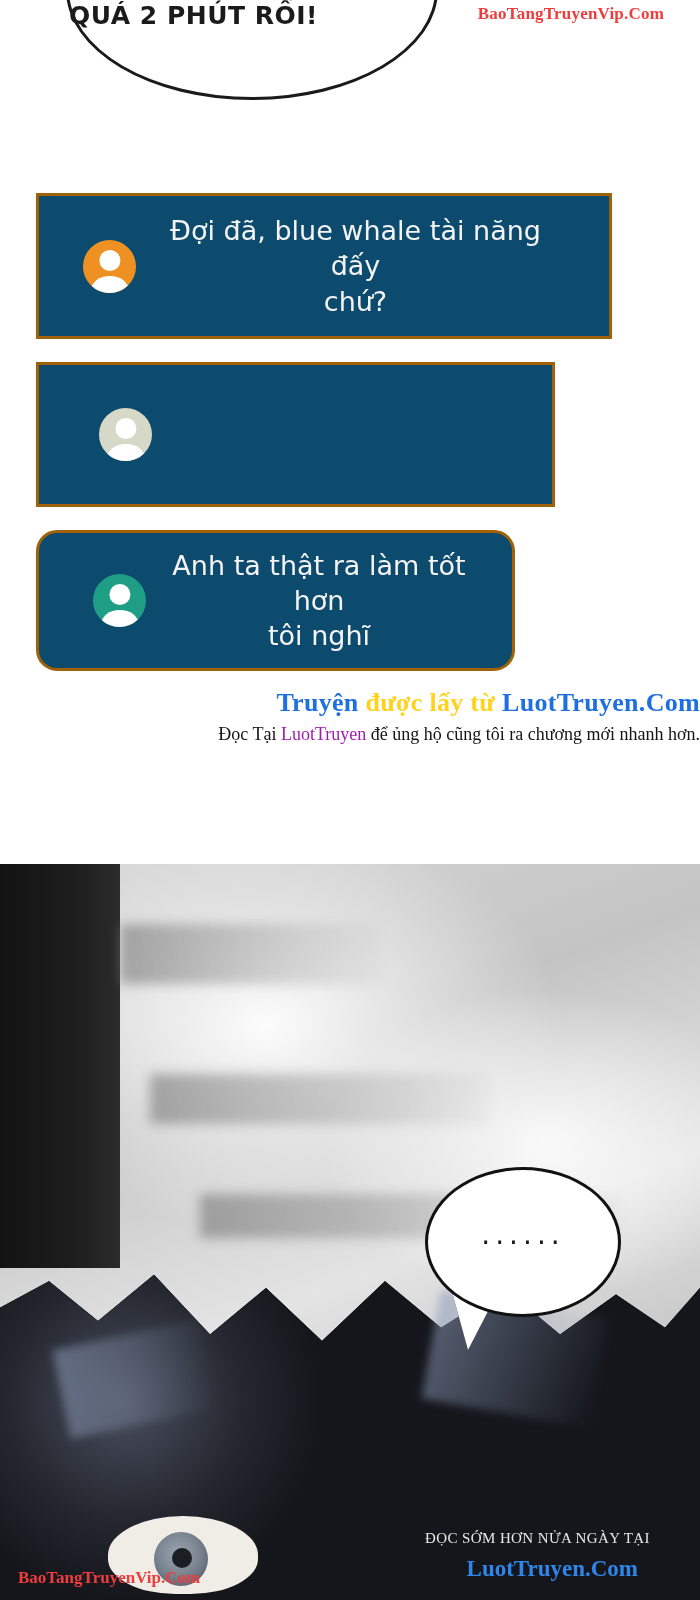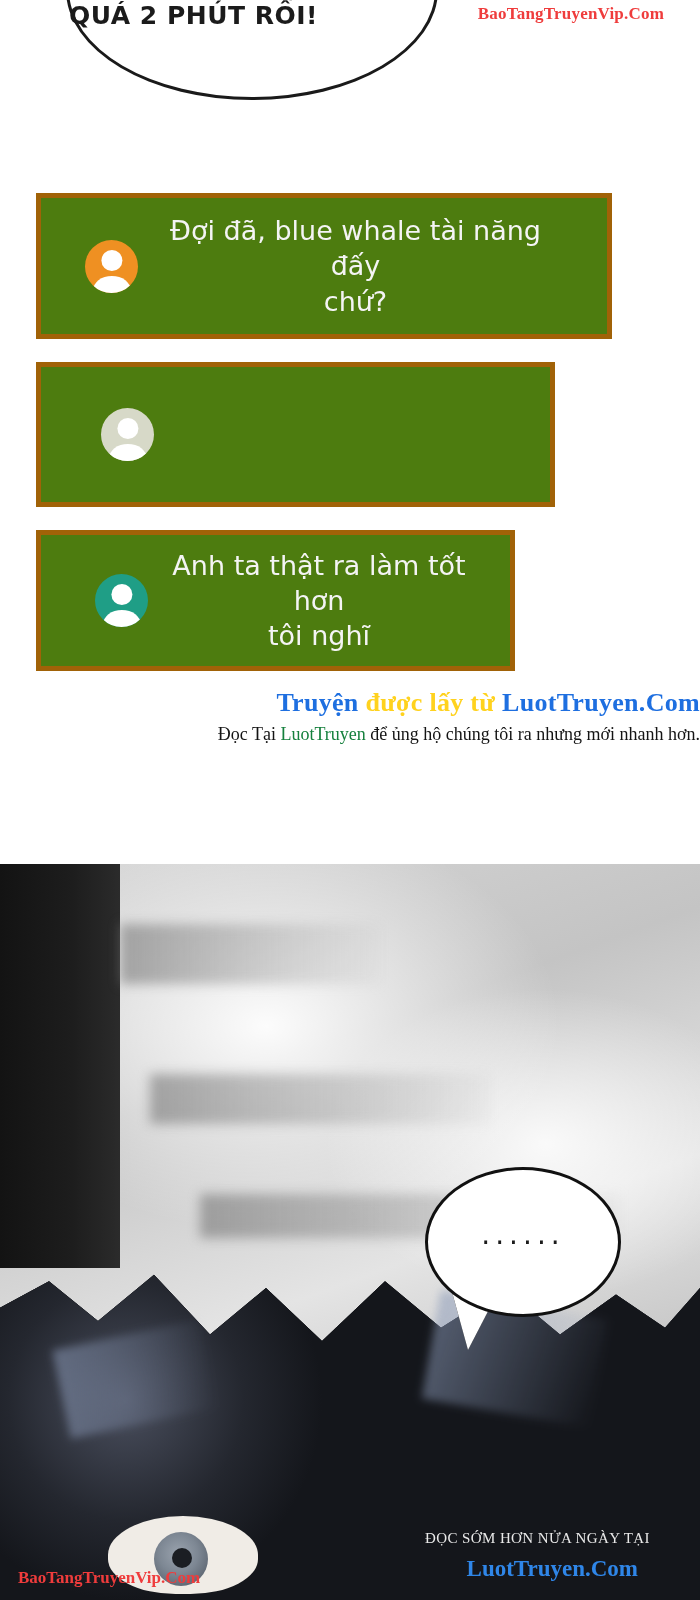--- a/index.html
+++ b/index.html
@@ -48,29 +48,29 @@
     font-size: 17px;
     font-weight: bold;
     color: #ef3c3c;
     font-family: "Liberation Serif", serif;
     letter-spacing: 0.2px;
   }
 
   
   .chat {
     position: absolute;
-    background: #4d7c0f;
-    border: 5px solid #a16207;
+    background: #0c4a6e;
+    border: 3px solid #a16207;
     box-sizing: border-box;
     display: flex;
     align-items: center;
   }
   .chat-1 { left: 36px;  top: 193px; width: 576px; height: 146px; }
   .chat-2 { left: 36px;  top: 362px; width: 519px; height: 145px; }
-  .chat-3 { left: 36px;  top: 530px; width: 479px; height: 141px; }
+  .chat-3 { left: 36px;  top: 530px; width: 479px; height: 141px; border-radius: 21px; }
 
   .avatar {
     width: 53px;
     height: 53px;
     border-radius: 50%;
     flex: 0 0 auto;
     margin-left: 44px;
     position: relative;
     overflow: hidden;
   }
@@ -126,21 +126,21 @@
     letter-spacing: 0.3px;
   }
   .promo-line1 .yellow { color: #ffd21e; }
   .promo-line1 .blue { color: #1e6fe0; }
   .promo-line2, .promo-line3 {
     font-size: 18px;
     color: #141414;
     font-family: "Liberation Serif", serif;
     margin-top: 6px;
   }
-  .promo-line2 .brand, .promo-line3 .brand { color: #15803d; }
+  .promo-line2 .brand, .promo-line3 .brand { color: #a21caf; }
 
   
   .photo {
     position: absolute;
     left: 0;
     top: 864px;
     width: 700px;
     height: 736px;
     overflow: hidden;
     background: #cfcfcf;
@@ -308,21 +308,21 @@
   </div>
   <div class="chat-text">Anh ta thật ra làm tốt hơn
 tôi nghĩ</div>
 </div>
 
 <div class="promo">
   <div class="promo-line1">
     <span class="blue">Truyện </span><span class="yellow">được lấy từ </span><span class="blue">LuotTruyen.Com</span>
   </div>
   <div class="promo-line2">
-    <span>Đọc Tại </span><span class="brand">LuotTruyen</span><span> để ủng hộ chúng tôi ra nhưng mới nhanh hơn.</span>
+    <span>Đọc Tại </span><span class="brand">LuotTruyen</span><span> để ủng hộ cũng tôi ra chương mới nhanh hơn.</span>
   </div>
 </div>
 
 <div class="photo">
   <div class="blur-bg"></div>
   <div class="dark-left"></div>
   <div class="streak" style="left:120px; top:60px; width:260px; height:60px;"></div>
   <div class="streak" style="left:150px; top:210px; width:340px; height:50px;"></div>
   <div class="streak" style="left:200px; top:330px; width:420px; height:44px;"></div>
   <div class="hair"></div>

